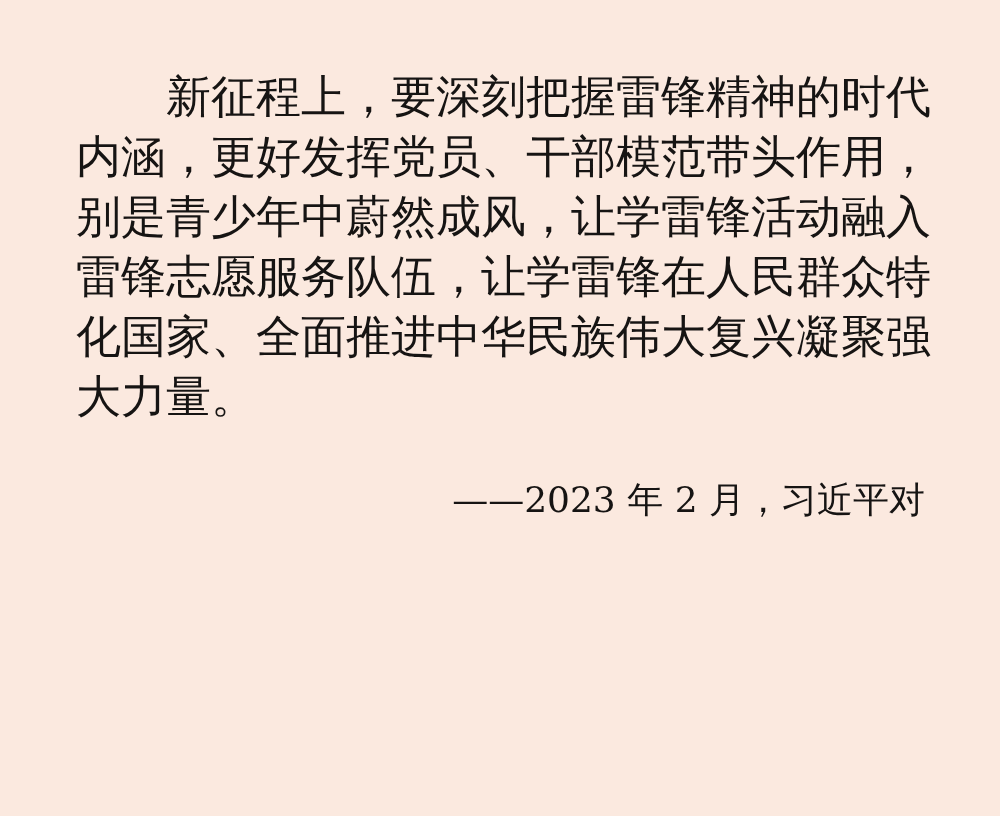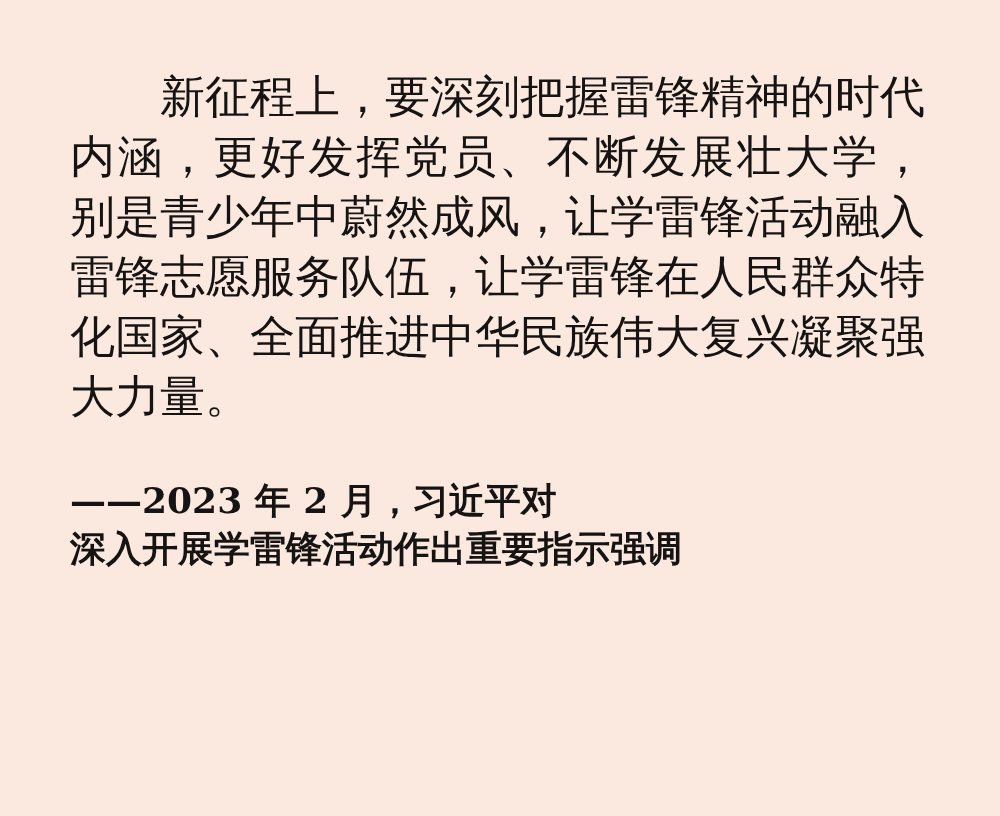--- a/index.html
+++ b/index.html
@@ -7,21 +7,21 @@
     padding: 0;
   }
   body {
     width: 1000px;
     height: 816px;
     overflow: hidden;
     font-family: "DejaVu Serif", "Liberation Serif", serif;
   }
   .quote-card {
     position: absolute;
-    left: 70px;
+    left: 76px;
     top: 67px;
     width: 855px;
   }
   .quote-line {
     font-size: 45px;
     line-height: 60px;
     letter-spacing: 0;
     text-align: justify;
     text-align-last: justify;
     white-space: nowrap;
@@ -29,36 +29,35 @@
   .quote-line.indent {
     text-indent: 90px;
   }
   .quote-line.last {
     text-align: center;
     text-align-last: left;
   }
   .attribution {
     margin-top: 49px;
     margin-right: 6px;
-    font-weight: bold;
+    text-align: right;
   }
   .attribution-line {
     font-size: 36px;
     line-height: 48px;
   }
 </style>
 </head>
 <body style="background: rgb(251, 233, 223); color: rgb(22, 20, 19);">
 
 <div class="quote-card">
   <div class="quote-body">
     <div class="quote-line indent">新征程上，要深刻把握雷锋精神的时代</div>
-    <div class="quote-line">内涵，更好发挥党员、不断发展壮大学，</div>
+    <div class="quote-line">内涵，更好发挥党员、干部模范带头作用，</div>
     <div class="quote-line">别是青少年中蔚然成风，让学雷锋活动融入</div>
     <div class="quote-line">雷锋志愿服务队伍，让学雷锋在人民群众特</div>
     <div class="quote-line">化国家、全面推进中华民族伟大复兴凝聚强</div>
     <div class="quote-line last">大力量。</div>
   </div>
   <div class="attribution">
     <div class="attribution-line">——2023 年 2 月，习近平对</div>
-    <div class="attribution-line">深入开展学雷锋活动作出重要指示强调</div>
   </div>
 </div>
 
 </body></html>

